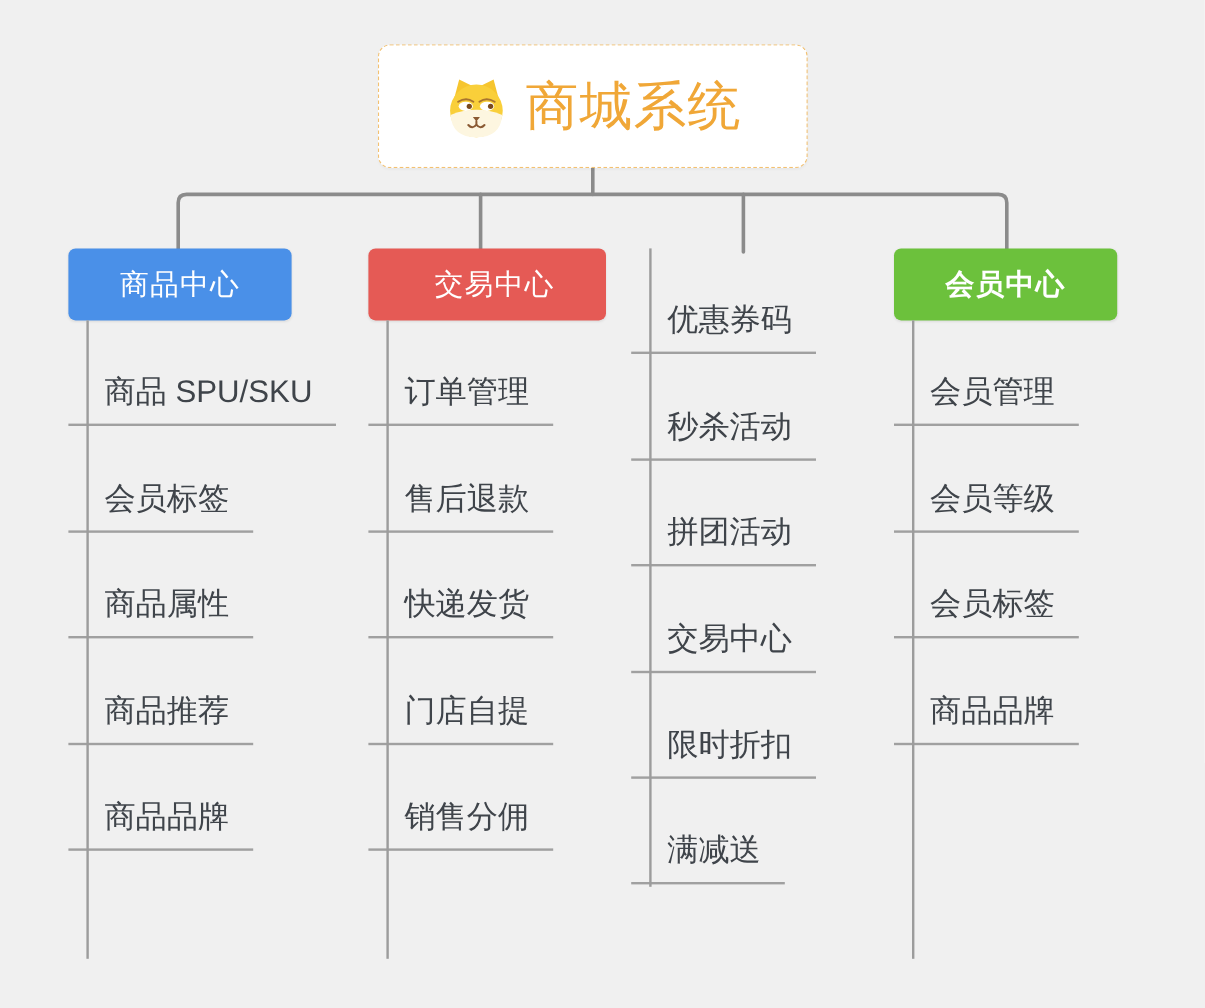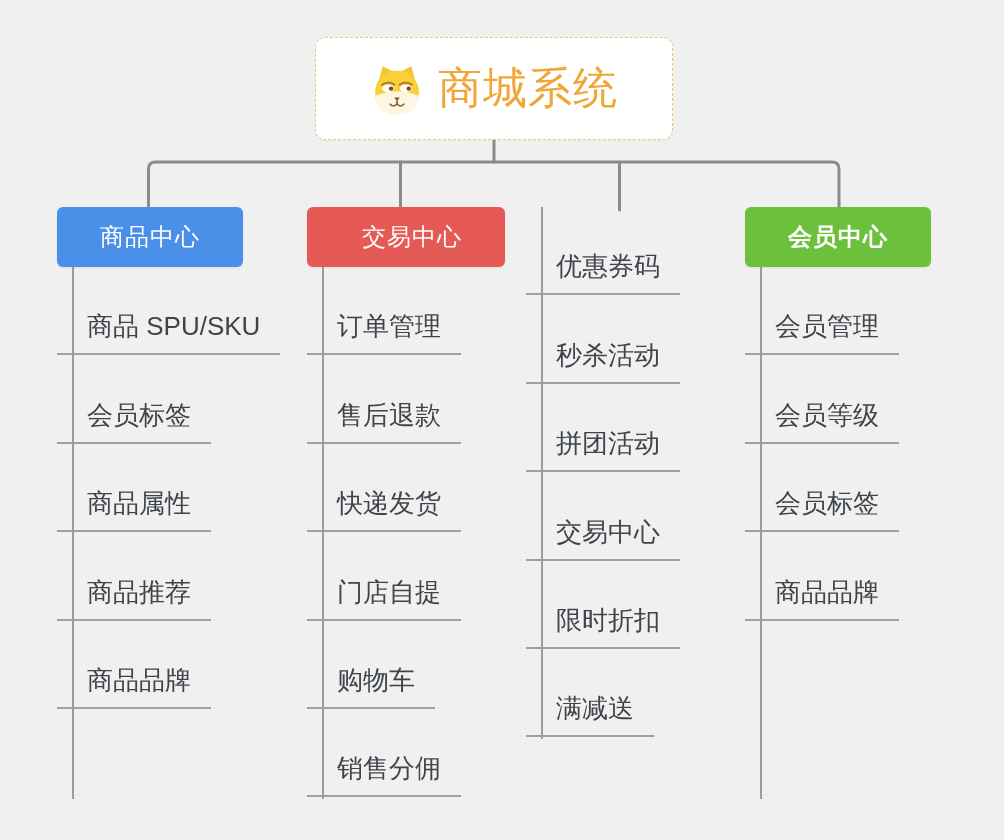--- a/index.html
+++ b/index.html
@@ -130,23 +130,20 @@
       <div class="branch-item">
           <span class="branch-item-label">售后退款</span>
         </div>
       <div class="branch-item">
           <span class="branch-item-label">快递发货</span>
         </div>
       <div class="branch-item">
           <span class="branch-item-label">门店自提</span>
         </div>
       <div class="branch-item">
-          <span class="branch-item-label">购物车</span>
-        </div>
-      <div class="branch-item">
           <span class="branch-item-label">销售分佣</span>
         </div>
     </div>
   </div>
 
   <div class="branch branch-2">
     <div class="branch-items">
       <div class="branch-item">
           <span class="branch-item-label">优惠券码</span>
         </div>

